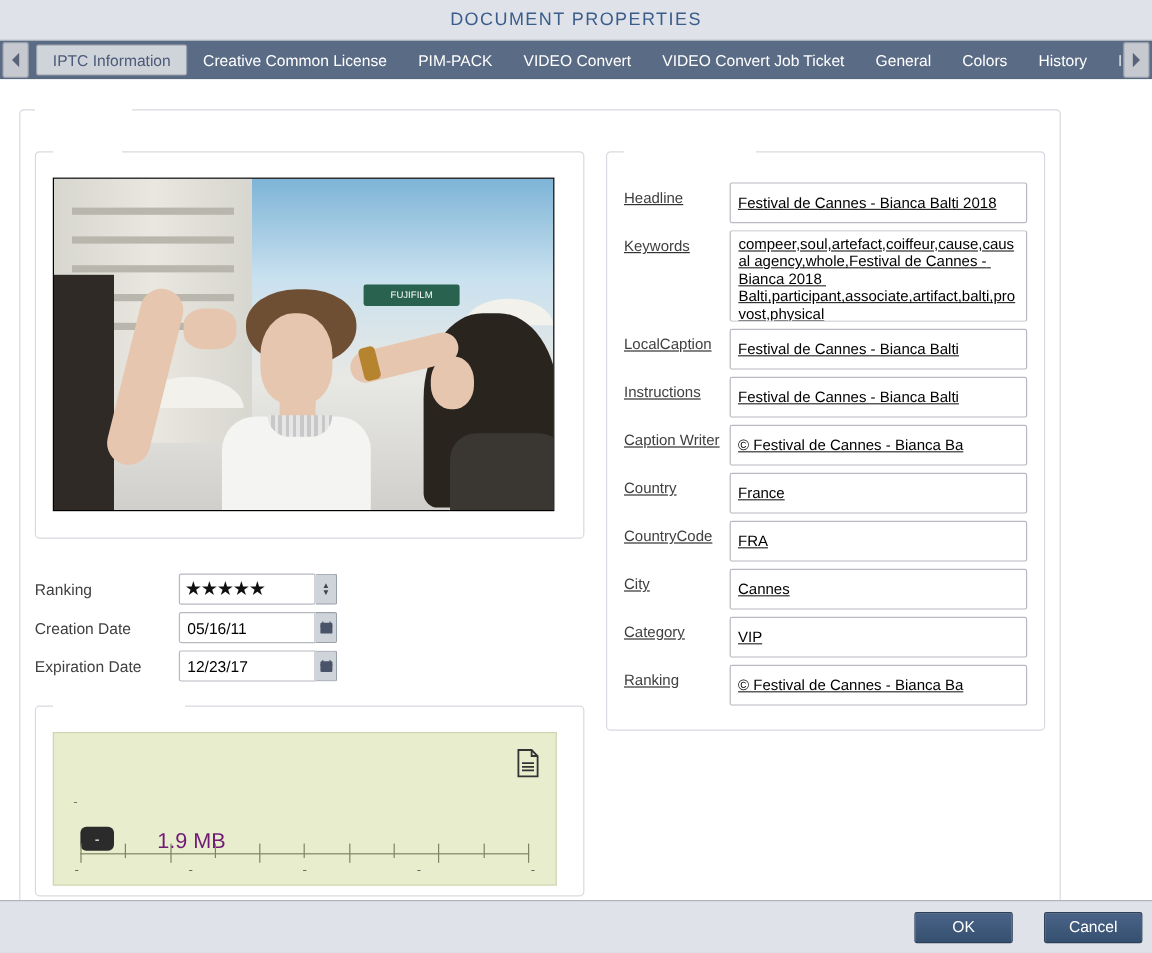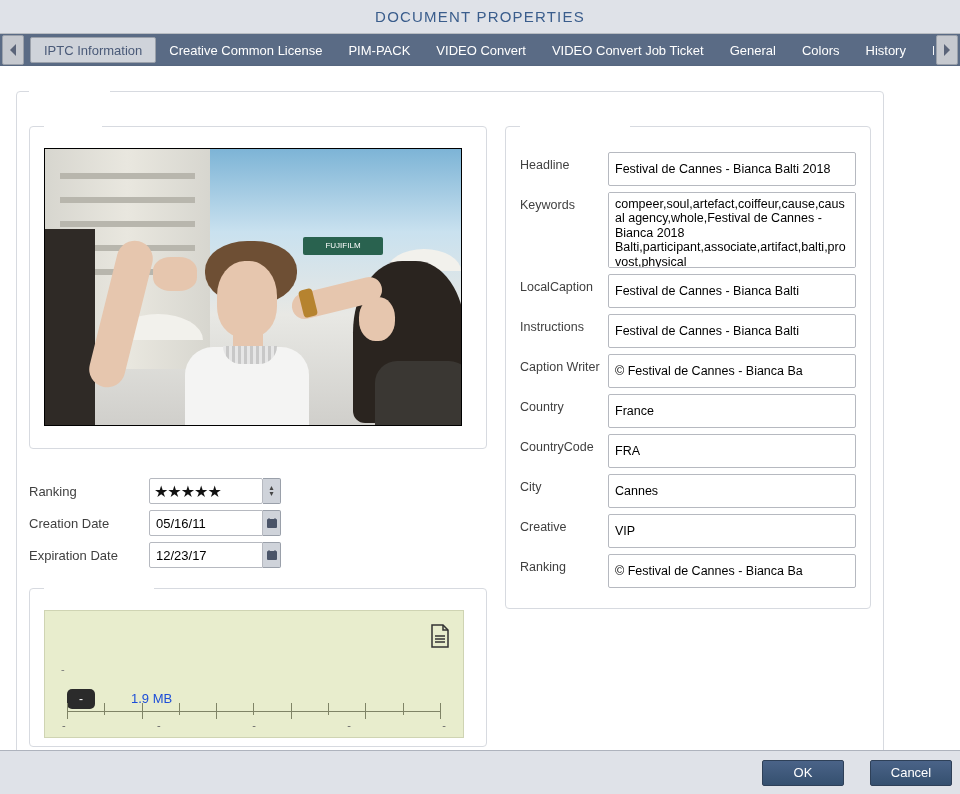--- a/index.html
+++ b/index.html
@@ -151,21 +151,21 @@
   .stepper { width:18px; height:26px; border:1px solid #9aa0aa; border-left:none; background:#cfd3da; display:flex; flex-direction:column; justify-content:center; align-items:center; border-radius:0 2px 2px 0; cursor:pointer; line-height:6px; font-size:8px; color:#444;}
   .dateinput { width:114px; height:26px; border:1px solid #b6b9c0; border-radius:2px 0 0 2px; padding: 0 6px; font-size:13px; }
   .datebtn { width:18px; height:26px; border:1px solid #9aa0aa; border-left:none; background:#cfd3da; display:flex; align-items:center; justify-content:center; cursor:pointer; border-radius:0 2px 2px 0;}
   .datebtn svg { fill:#4a5468; }
 
   fieldset.iptc {
     border: 1px solid #d7dae0;
     border-radius: 4px;
     padding: 18px 14px 14px 14px;
   }
-  .iptc-row { display:flex; align-items:flex-start; margin-bottom: 6px; }
+  .iptc-row { display:flex; align-items:flex-start; margin-bottom: 6px; text-decoration: underline; }
   .iptc-row label { width: 88px; min-width:88px; padding-top:6px; color:#3f3f3f; font-size:12.5px;}
   .txt { flex:1; height:26px; border:1px solid #b6b9c0; border-radius:2px; padding:16px 6px; font-size:12.5px; font-family:inherit;}
   .txtarea { flex:1; border:1px solid #b6b9c0; border-radius:2px; padding:4px 6px; font-size:12.5px; font-family:inherit; resize:none; height:76px; line-height:1.15;}
 
   fieldset.exif {
     margin-top: 10px;
     width: 458px;
     height: 166px;
     border: 1px solid #d7dae0;
     border-radius: 4px;
@@ -173,21 +173,21 @@
   }
   .exif-panel {
     width: 420px; height: 128px;
     background: #e8edcd;
     border: 1px solid #cfd4b3;
     position: relative;
   }
   .docicon { position:absolute; right:12px; top:12px; width:22px; height:26px; }
   .docicon svg { stroke:#333; fill:none; stroke-width:1.5;}
   .handle { position:absolute; left:22px; top:78px; width:28px; height:20px; background:#2b2b2b; border-radius:5px; color:#fff; text-align:center; line-height:20px; font-size:12px; cursor:grab;}
-  .filesize { position:absolute; left:86px; top:80px; font-size:13px; color:#1d4ed8;}
+  .filesize { position:absolute; left:86px; top:80px; font-size:18px; color:#701a75;}
   .axis { position:absolute; left:22px; right:22px; top:100px; height:1px; background:#7f8466;}
   .ticks { position:absolute; left:22px; right:22px; top:92px; display:flex; justify-content:space-between;}
   .tick { width:1px; height:12px; background:#7f8466;}
   .tick.major { height:16px;}
   .ticklabels { position:absolute; left:22px; right:22px; top:108px; display:flex; justify-content:space-between; font-size:11px; color:#666; transform: translateX(-5px); width: calc(100% - 34px);}
   .dash { position:absolute; left:16px; top:52px; font-size:11px; color:#777;}
 </style>
 </head>
 <body>
 
@@ -354,21 +354,21 @@
             </div>
             <div class="iptc-row">
               <label>CountryCode</label>
               <input class="txt" value="FRA" style="">
             </div>
             <div class="iptc-row">
               <label>City</label>
               <input class="txt" value="Cannes" style="">
             </div>
             <div class="iptc-row">
-              <label>Creative</label>
+              <label>Category</label>
               <input class="txt" value="VIP" style="">
             </div>
             <div class="iptc-row">
               <label>Ranking</label>
               <input class="txt" value="© Festival de Cannes - Bianca Ba" style="">
             </div>
           </fieldset>
         </div>
       </div>
     </fieldset>

